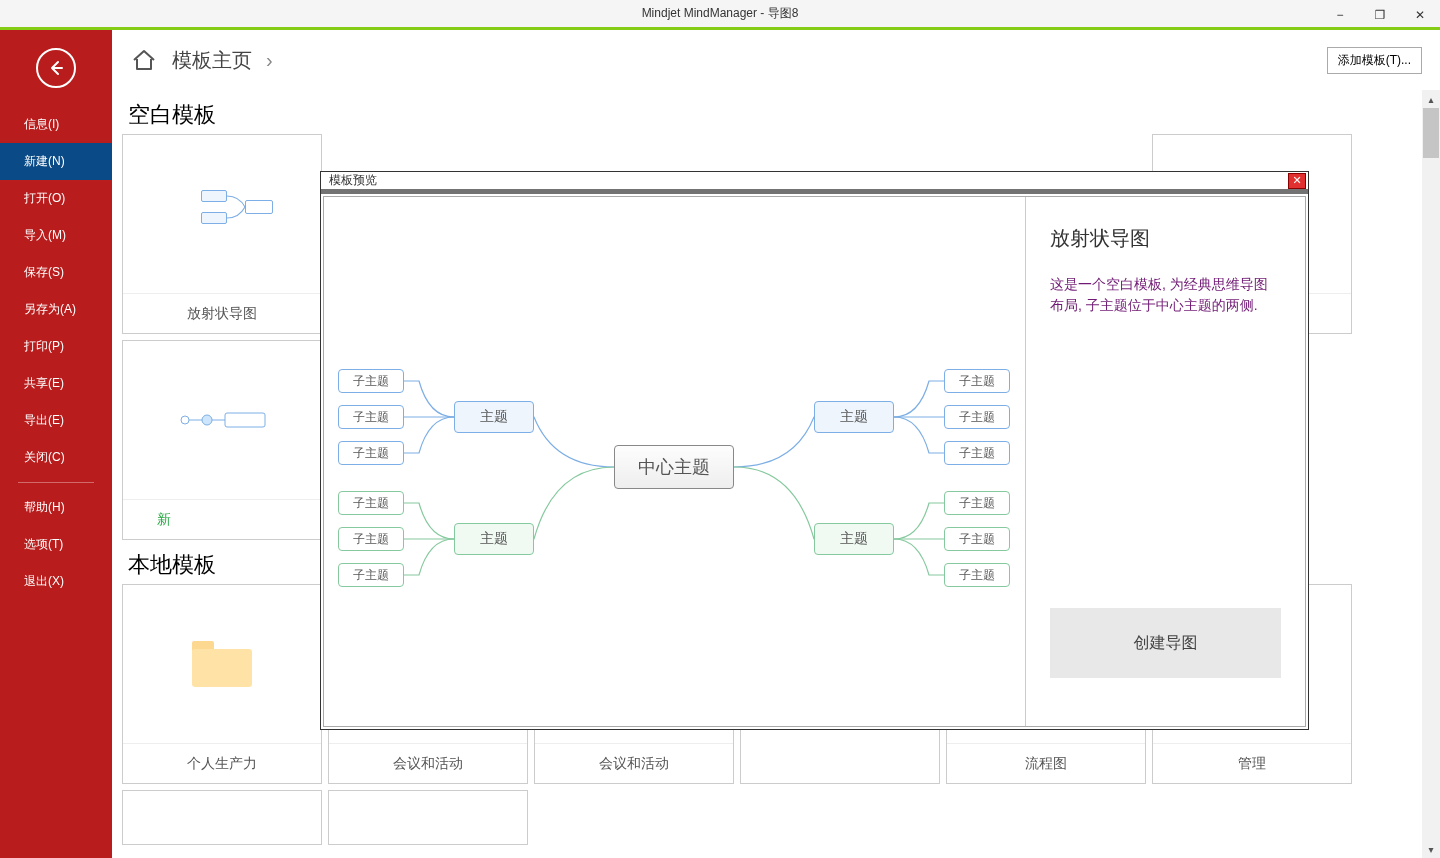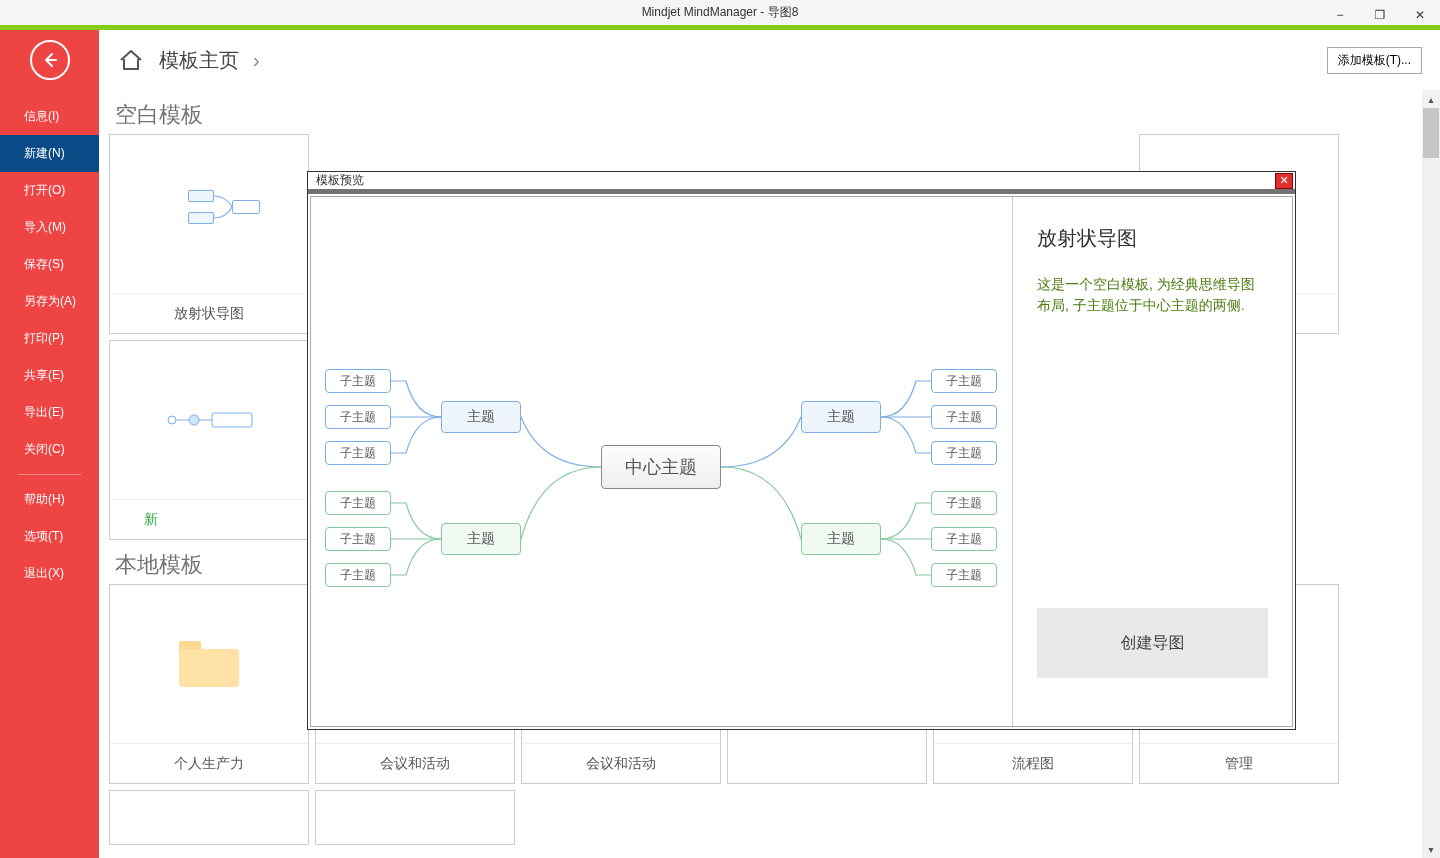--- a/index.html
+++ b/index.html
@@ -1,54 +1,54 @@
 <!DOCTYPE html>
 <html><head>
 <meta charset="utf-8">
 <style>
   *{box-sizing:border-box;margin:0;padding:0;font-family:"Microsoft YaHei",Segoe UI,sans-serif;}
   body{background:#fff;overflow:hidden;width:1440px;height:858px;position:relative;}
-  .titlebar{height:30px;background:#f5f5f5;display:flex;align-items:center;justify-content:center;position:relative;border-bottom:5px solid #84cc16;}
+  .titlebar{height:30px;background:#f5f5f5;display:flex;align-items:center;justify-content:center;position:relative;border-bottom:3px solid #84cc16;}
   .titlebar .title{font-size:12px;color:#333;}
   .titlebar .win-controls{position:absolute;right:0;top:0;height:30px;display:flex;}
   .titlebar .win-controls div{width:40px;height:30px;display:flex;align-items:center;justify-content:center;font-size:12px;color:#333;}
   .main{display:flex;height:828px;}
-  .sidebar{width:99px;background:#ef4444;color:#fff;display:flex;flex-direction:column;}
+  .sidebar{width:112px;background:#b91c1c;color:#fff;display:flex;flex-direction:column;padding-top:8px;}
   .back-circle{width:40px;height:40px;border:2px solid #fff;border-radius:50%;margin:10px auto 18px auto;display:flex;align-items:center;justify-content:center;color:#fff;}
   .side-item{font-size:12px;padding:10px 0 10px 24px;cursor:pointer;text-decoration:none;color:#fff;}
   .side-item.active{background:#0a4a86;}
   .side-sep{height:1px;background:rgba(255,255,255,.35);margin:6px 18px;}
   .content{flex:1;background:#fff;position:relative;display:flex;flex-direction:column;}
   .header{height:60px;display:flex;align-items:center;padding:0 18px;justify-content:space-between;}
   .breadcrumb{display:flex;align-items:center;gap:14px;color:#444;font-size:20px;font-weight:300;}
   .home-icon{width:28px;height:24px;}
   .add-tpl{border:1px solid #aaa;background:#fff;font-size:12px;padding:4px 10px;cursor:pointer;}
   .scrollpane{flex:1;position:relative;overflow:hidden;padding:0 22px 0 10px;}
   .scrollbar{position:absolute;right:0;top:0;width:18px;height:100%;background:#f1f1f1;}
   .scroll-thumb{position:absolute;right:1px;top:18px;width:16px;height:50px;background:#c5c5c5;}
   .scroll-arrow{position:absolute;width:18px;height:18px;display:flex;align-items:center;justify-content:center;font-size:10px;color:#555;}
-  .section-title{color:#737373;font-size:22px;font-weight:300;margin:10px 0 4px 6px;}
+  .section-title{color:#000000;font-size:22px;font-weight:300;margin:10px 0 4px 6px;}
   .grid{display:flex;flex-wrap:wrap;gap:6px;}
   .card{border:1px solid #ccc;width:200px;height:200px;display:flex;flex-direction:column;}
   .card .thumb{flex:1;display:flex;align-items:center;justify-content:center;position:relative;}
   .card .label{height:40px;border-top:1px solid #eee;display:flex;align-items:center;justify-content:center;font-size:14px;color:#555;}
   .card.cut{height:55px;}
   .folder{width:60px;height:46px;position:relative;}
   .folder .tab{position:absolute;top:0;left:0;width:22px;height:10px;background:#fdd890;border-radius:2px 2px 0 0;}
   .folder .body{position:absolute;top:8px;left:0;right:0;bottom:0;background:#ffe3a6;border-radius:3px;}
 
   
   .modal{position:absolute;left:208px;top:141px;width:989px;height:559px;border:1px solid #333;background:#fff;display:flex;flex-direction:column;z-index:10;}
   .modal-title{height:22px;background:#fff;border-bottom:5px solid #737373;font-size:12px;color:#333;padding-left:8px;display:flex;align-items:center;justify-content:space-between;}
   .modal-close{width:18px;height:16px;background:#e03030;color:#fff;font-size:11px;display:flex;align-items:center;justify-content:center;margin-right:2px;border:1px solid #8a0000;}
   .modal-body{flex:1;display:flex;border:1px solid #aaa;margin:2px;}
   .preview-canvas{flex:1;position:relative;background:#fff;}
   .preview-side{width:280px;border-left:1px solid #ccc;padding:28px 24px;display:flex;flex-direction:column;}
   .preview-side h2{font-size:20px;font-weight:400;color:#333;margin-bottom:22px;}
-  .preview-side p{font-size:14px;color:#4d7c0f;line-height:1.5;}
+  .preview-side p{font-size:14px;color:#701a75;line-height:1.5;}
   .create-btn{margin-top:auto;margin-bottom:20px;height:70px;background:#e8e8e8;border:none;font-size:16px;color:#444;cursor:pointer;}
 
   
   .node{position:absolute;border-radius:4px;font-size:14px;color:#555;display:flex;align-items:center;justify-content:center;}
   .n-center{border:1px solid #888;background:linear-gradient(#fdfdfd,#eee);width:120px;height:44px;font-size:18px;}
   .n-topic-b{border:1px solid #7daee5;background:#eef5fd;width:80px;height:32px;}
   .n-topic-g{border:1px solid #86c99e;background:#f0faf3;width:80px;height:32px;}
   .n-sub-b{border:1px solid #7daee5;background:#fff;width:66px;height:24px;font-size:12px;}
   .n-sub-g{border:1px solid #86c99e;background:#fff;width:66px;height:24px;font-size:12px;}
   .conn{stroke:#7daee5;fill:none;stroke-width:1.2;}

